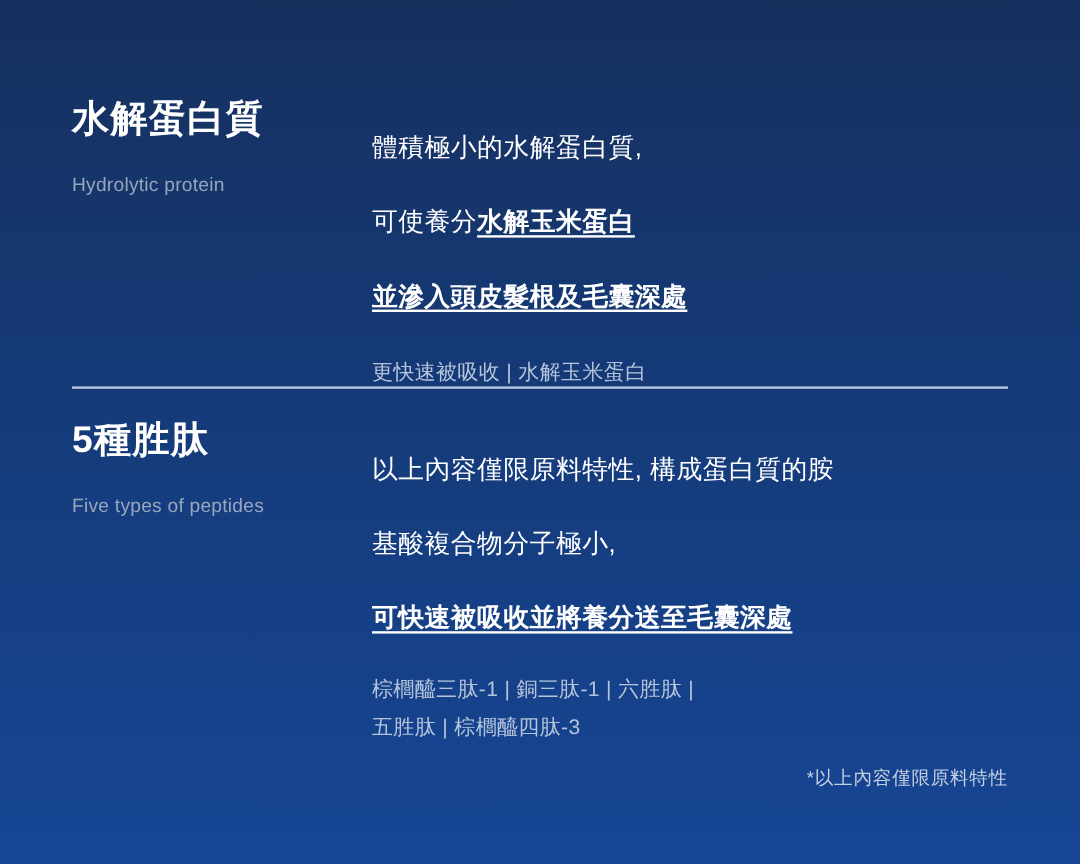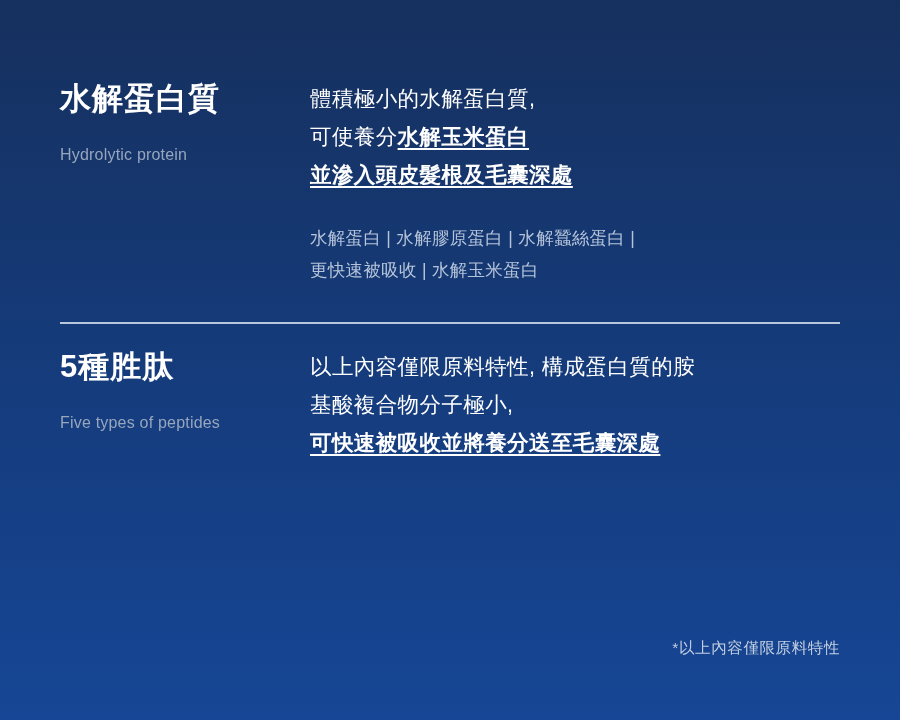--- a/index.html
+++ b/index.html
@@ -68,20 +68,21 @@
   .body-copy {
     margin: 0;
     font-size: 21.5px;
     color: #ffffff;
     line-height: 38px;
     letter-spacing: 0.4px;
   }
   .body-line {
     display: block;
     white-space: nowrap;
+    margin-top: 24px;
   }
   .em-strong {
     font-weight: bold;
     text-decoration: underline;
     text-underline-offset: 4px;
     text-decoration-thickness: 2px;
   }
 
   .ingredients {
     margin: 0;
@@ -139,21 +140,20 @@
         </span>
         <span class="body-line">
           <span>可使養分</span><span class="em-strong">水解玉米蛋白</span>
         </span>
         <span class="body-line">
           <span class="em-strong">並滲入頭皮髮根及毛囊深處 </span>
         </span>
       </p>
 
       <p class="ingredients ingredients-1">
-        <span class="ing-line">水解蛋白 | 水解膠原蛋白 | 水解蠶絲蛋白 |</span>
         <span class="ing-line">更快速被吸收 | 水解玉米蛋白</span>
       </p>
     </div>
   </div>
 
   <div class="divider"></div>
 
   <div class="section section-2">
 
     <div class="col-left">
@@ -167,18 +167,22 @@
           <span>以上內容僅限原料特性, 構成蛋白質的胺</span>
         </span>
         <span class="body-line">
           <span>基酸複合物分子極小,</span>
         </span>
         <span class="body-line">
           <span class="em-strong">可快速被吸收並將養分送至毛囊深處</span>
         </span>
       </p>
 
+      <p class="ingredients ingredients-2">
+        <span class="ing-line">棕櫚醯三肽-1 | 銅三肽-1 | 六胜肽 |</span>
+        <span class="ing-line">五胜肽 | 棕櫚醯四肽-3</span>
+      </p>
     </div>
   </div>
 
   <p class="footnote">*以上內容僅限原料特性</p>
 
 </div>
 
 </body></html>

